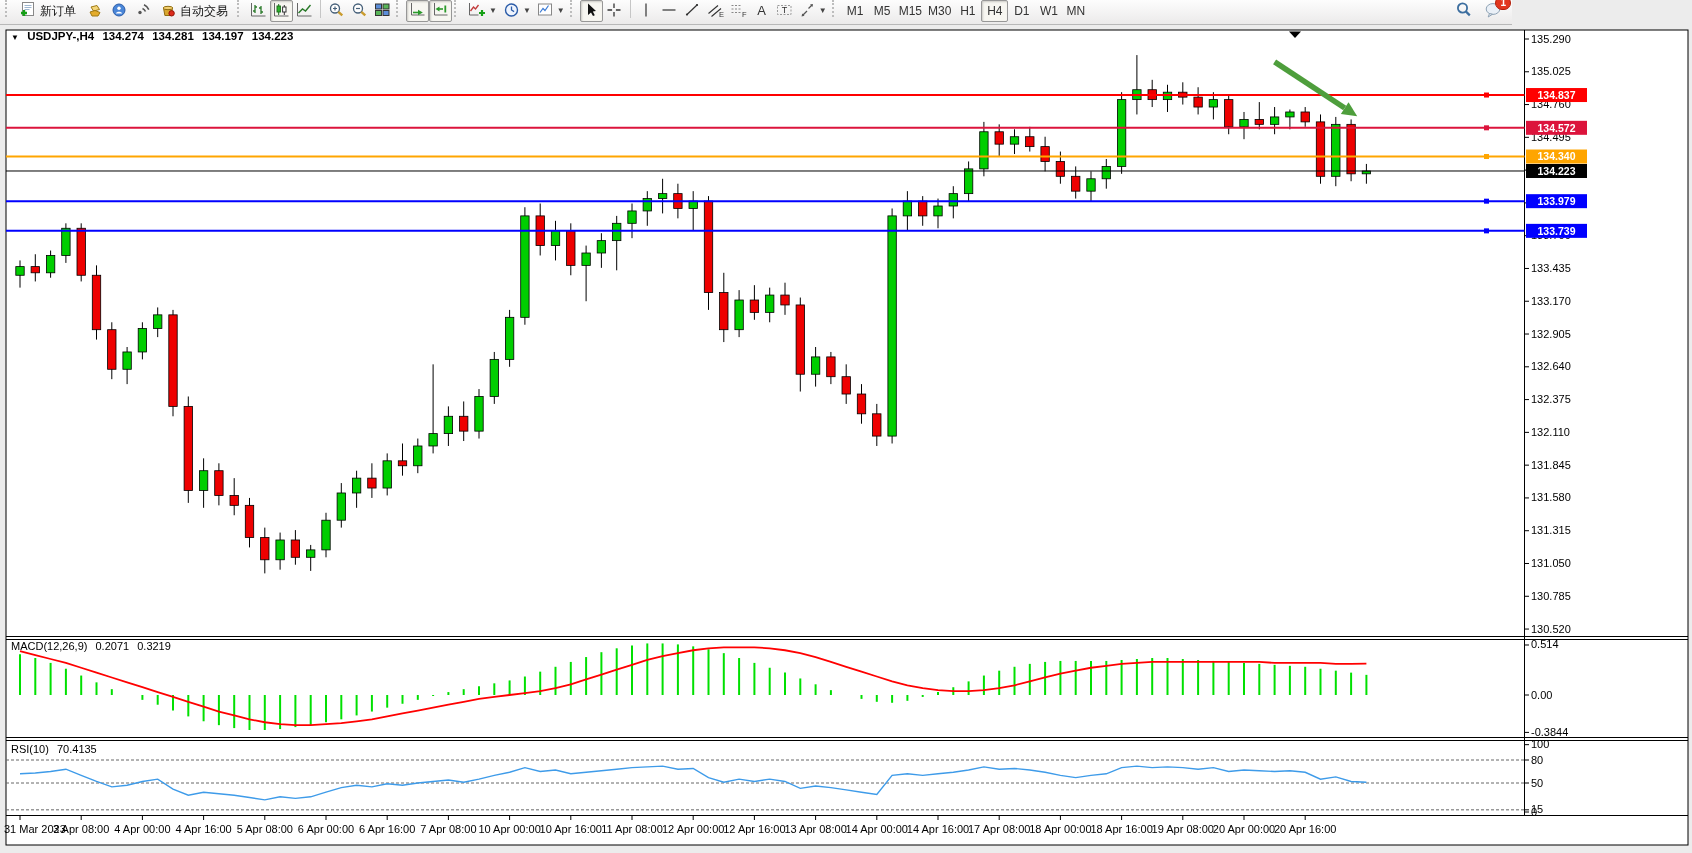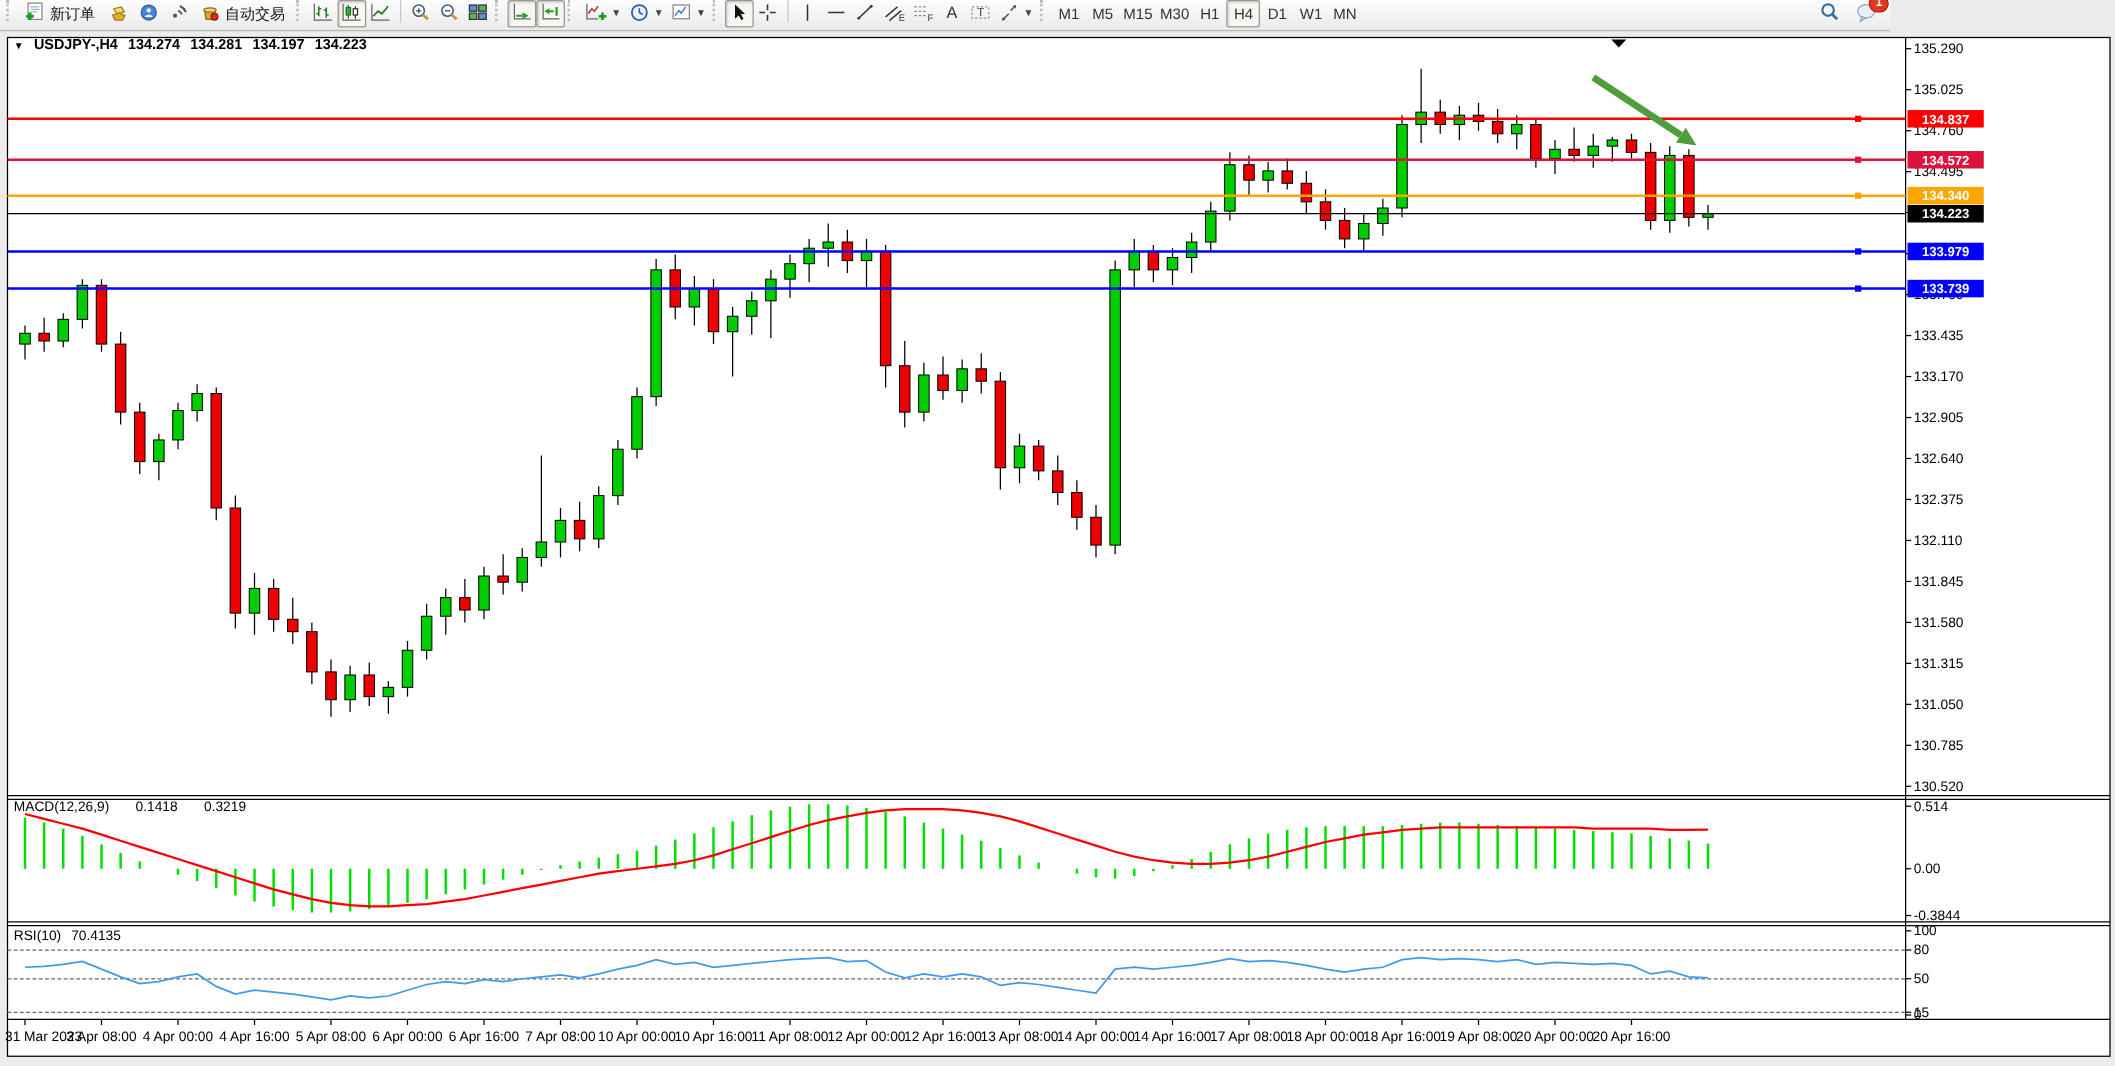--- a/index.html
+++ b/index.html
@@ -22,21 +22,21 @@
   #chat-wrap{position:relative;}
   #chat-badge{position:absolute;top:-4px;right:-6px;background:#e2371f;color:#fff;
     border-radius:8px;font:bold 10px/12px "Liberation Sans",sans-serif;
     padding:0 4px;border:1px solid #b01f0c;}
   
   #chart{position:absolute;top:0;left:0;}
   .ovl{position:absolute;z-index:3;color:#000;white-space:nowrap;}
   #chart-title{left:11px;top:30px;font:bold 11.5px "Liberation Sans",sans-serif;text-align:center;}
   #chart-title span{margin-right:5px;}
   #macd-label{left:11px;top:640px;font:11px "Liberation Sans",sans-serif;}
-  #macd-label span{margin-right:18px;}
+  #macd-label span{margin-right:5px;}
   #rsi-label{left:11px;top:743px;font:11px "Liberation Sans",sans-serif;}
   #rsi-label span{margin-right:5px;}
   svg text{font-family:"Liberation Sans",sans-serif;}
 </style>
 </head>
 <body>
 
 <div id="toolbar">
   <div class="grip"></div>
 
@@ -705,20 +705,20 @@
   <span style="font-size:8px;">▼</span>
   <span>USDJPY-,H4</span>
   <span>134.274</span>
   <span>134.281</span>
   <span>134.197</span>
   <span>134.223</span>
 </div>
 
 <div class="ovl" id="macd-label">
   <span>MACD(12,26,9)</span>
-  <span>0.1418</span>
+  <span>0.2071</span>
   <span>0.3219</span>
 </div>
 
 <div class="ovl" id="rsi-label">
   <span>RSI(10)</span>
   <span>70.4135</span>
 </div>
 
 </body></html>

